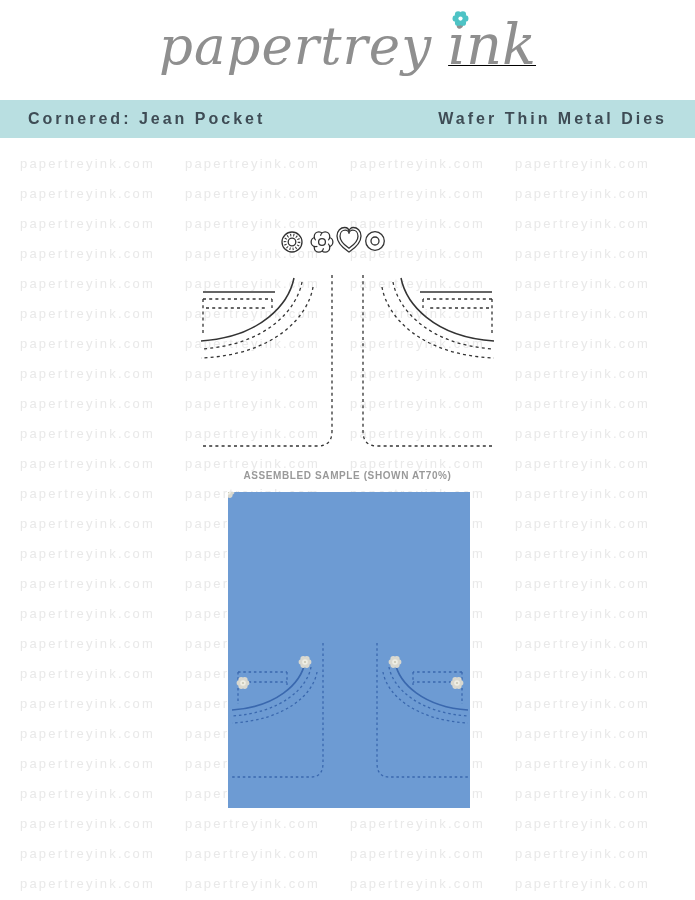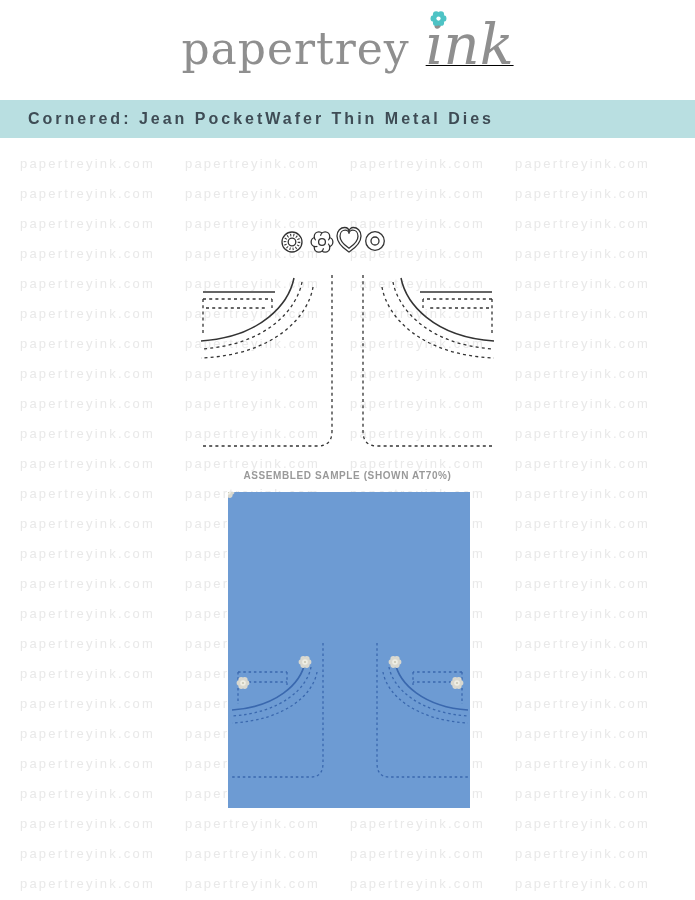--- a/index.html
+++ b/index.html
@@ -1,31 +1,31 @@
 <!DOCTYPE html>
 <html style="--banner_bg: #b9dfe1; --banner_text: #3e4c55; --logo_gray: #8f8f8f; --accent_teal: #4ec3c5; --card_blue: #6d9bd3; --stitch_blue: #3a68ae; --die_line: #333333; --watermark_gray: #e9e9e9; --label_gray: #999999; --rivet_silver: #d9d8cf;"><head>
 <meta charset="utf-8">
 <style>
   html,body{margin:0;padding:0;background:#fff;}
   .page{position:relative;width:695px;height:900px;background:#fff;overflow:hidden;
         font-family:"Liberation Sans",sans-serif;}
 
   
   .logo{position:absolute;top:12px;left:0;width:100%;text-align:center;white-space:nowrap;}
-  .logo-main{font-family:"DejaVu Serif",serif;font-size:44px;letter-spacing:1px;
-             color:var(--logo_gray);}
+  .logo-main{font-family:"DejaVu Serif",serif;font-size:53px;letter-spacing:1px;
+             color:var(--logo_gray);font-style:italic;}
   .logo-ink-wrap{position:relative;display:inline-block;margin-left:16px;text-decoration:underline;}
   .logo-ink{font-family:"DejaVu Serif",serif;font-style:italic;font-size:56px;
             color:var(--logo_gray);}
   .logo-flower{position:absolute;left:4px;top:-2px;width:17px;height:17px;}
 
   
   .banner{position:absolute;top:100px;left:0;width:695px;height:38px;
           background:var(--banner_bg);display:flex;align-items:center;
-          justify-content:flex-start;box-sizing:border-box;padding:8px 28px;}
+          justify-content:space-between;box-sizing:border-box;padding:8px 28px;}
   .banner span{font-size:16px;font-weight:bold;letter-spacing:3px;color:var(--banner_text);}
 
   
   .watermark{position:absolute;left:0;top:148px;width:695px;height:752px;overflow:hidden;z-index:0;}
   .wm-row{height:30px;line-height:30px;padding-left:20px;white-space:nowrap;}
   .wm-row span{display:inline-block;width:165px;font-size:13px;letter-spacing:2.2px;
                color:var(--watermark_gray);}
 
   
   .die-figure{position:absolute;left:190px;top:225px;width:320px;height:240px;z-index:1;}

